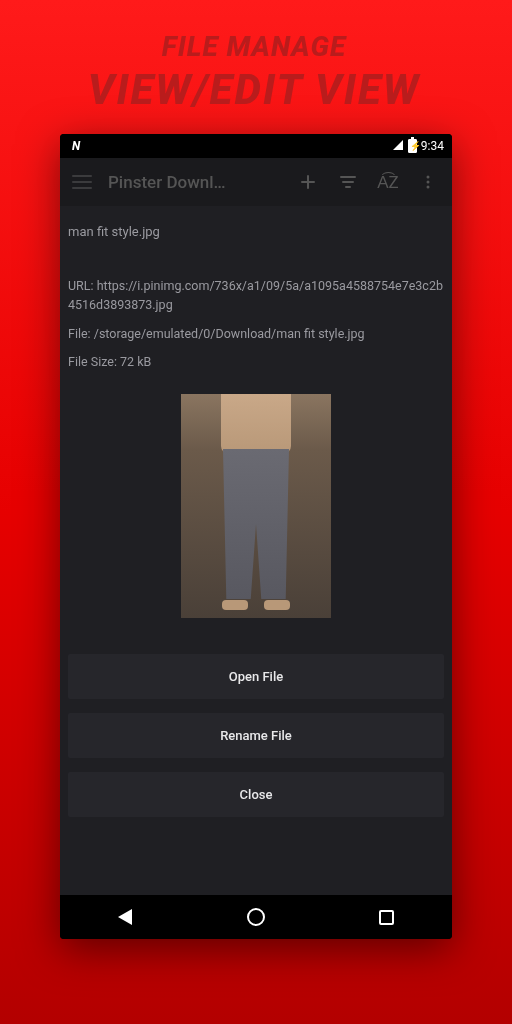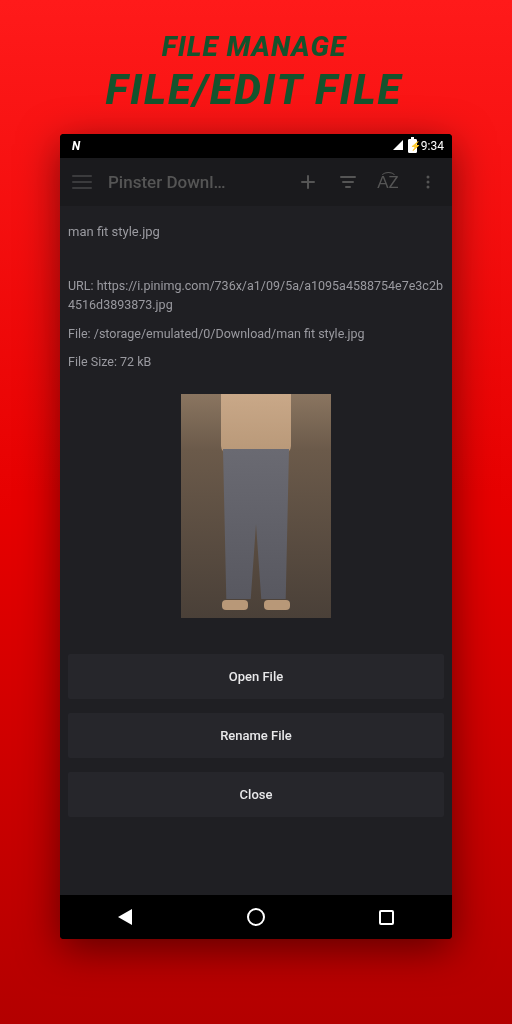--- a/index.html
+++ b/index.html
@@ -6,21 +6,21 @@
 body {
   width: 512px;
   height: 1024px;
   background: linear-gradient(180deg, #ff1a1a 0%, #e60000 50%, #b30000 100%);
   overflow: hidden;
   position: relative;
 }
 .promo-header {
   text-align: center;
   padding: 30px 4px 20px 0;
-  color: #14532d;
+  color: #b91c1c;
 }
 .promo-title {
   font-size: 28px;
   font-weight: 800;
   font-style: italic;
   letter-spacing: 1px;
 }
 .promo-subtitle {
   font-size: 42px;
   font-weight: 800;
@@ -174,21 +174,21 @@
 .batt::before {
   content: ''; position: absolute; top: -3px; left: 2px; width: 3px; height: 2px; background: #fff;
 }
 .bolt { position: absolute; top: 1px; left: 2px; font-size: 9px; color: #000; }
 </style>
 </head>
 <body>
 
 <div class="promo-header">
   <div class="promo-title">FILE MANAGE</div>
-  <div class="promo-subtitle">FILE/EDIT FILE</div>
+  <div class="promo-subtitle">VIEW/EDIT VIEW</div>
 </div>
 
 <div class="phone-frame">
 
   <div class="status-bar">
     <div class="status-left">
       <span class="n-icon">N</span>
     </div>
     <div class="status-right">
       <span class="lte">LTE</span>

